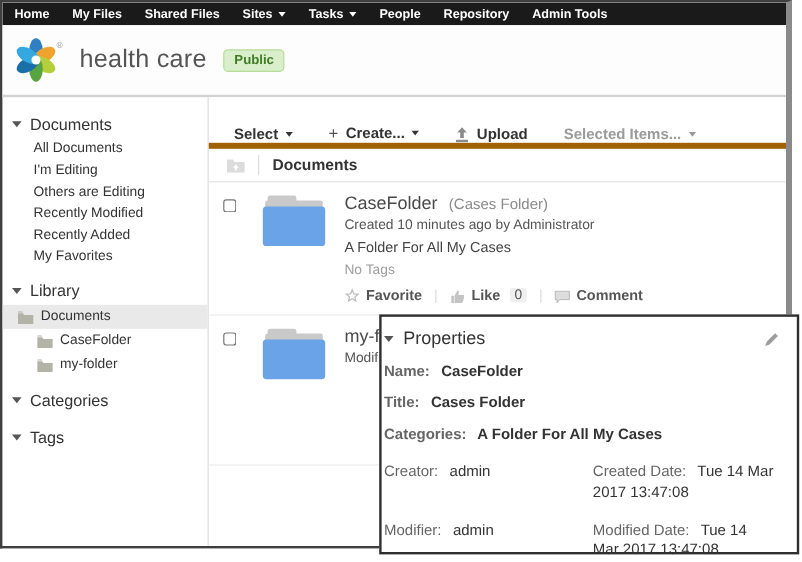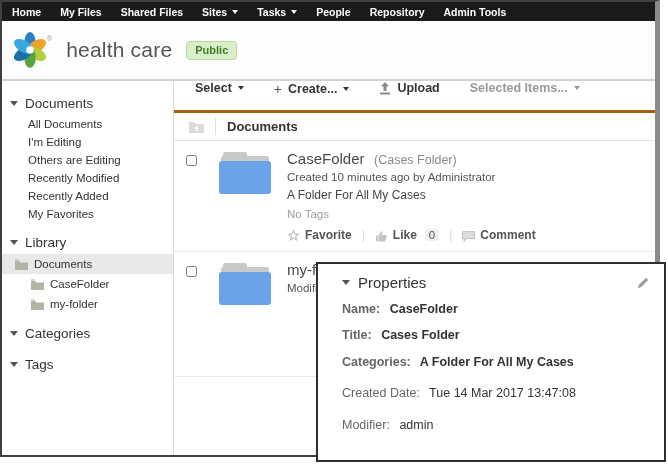--- a/index.html
+++ b/index.html
@@ -37,21 +37,21 @@
   .tree-root { display:flex; align-items:center; gap:6px; background:#e9e9e9;
                padding:4px 8px 4px 13px; font-size:11.5px; cursor:pointer; }
   .tree-child { display:flex; align-items:center; gap:6px; padding:4px 8px 4px 29px;
                 font-size:11.5px; cursor:pointer; }
   .cat-item { display:flex; align-items:center; gap:6px; padding:3px 8px 3px 6px;
               font-size:11px; cursor:pointer; }
   .side-sec { margin-bottom:7px; }
 
   
   .main { flex:1 1 auto; display:flex; flex-direction:column; min-width:0; background:#fff; }
-  .toolbar { height:32px; border-bottom:3px solid #a16207; display:flex; align-items:flex-start;
+  .toolbar { height:43px; border-bottom:5px solid #a16207; display:flex; align-items:flex-end;
              gap:30px; padding:0 21px; }
   .tbtn { display:flex; align-items:center; gap:6px; font-size:12.5px; font-weight:bold;
           color:#333; cursor:pointer; white-space:nowrap; }
   .tbtn.disabled { color:#9a9a9a; cursor:default; }
   .plus { font-size:14px; font-weight:normal; color:#555; }
   .breadcrumbbar { height:28px; border-bottom:1px solid #e4e4e4; display:flex;
                    align-items:center; gap:11px; padding:0 15px; }
   .vdiv { width:1px; height:17px; background:#ddd; }
   .crumb { font-size:13px; font-weight:bold; color:#333; cursor:pointer; }
 
@@ -71,21 +71,21 @@
   .factions { display:flex; align-items:center; gap:8px; margin-top:8px; font-size:12px;
               color:#555; font-weight:bold; }
   .factions .sep { color:#ddd; font-weight:normal; padding:0 2px; }
   .likecount { background:#efefef; border-radius:2px; padding:0 4px; font-size:11.5px;
                color:#555; font-weight:normal; cursor:pointer; }
   .action { display:flex; align-items:flex-end; gap:5px; cursor:pointer; }
   .row2 { min-height:125px; }
 
   
   .props { position:absolute; left:316px; top:262px; width:350px; height:200px;
-           background:#fff; border:2px solid #2e2e2e; padding:10px 14px 10px 24px; z-index:20; }
+           background:#fff; border:2px solid #2e2e2e; padding:10px 14px 10px 2px; z-index:20; }
   .props-head { display:flex; align-items:center; gap:8px; }
   .props-title { font-size:15px; color:#333; }
   .props-edit { margin-left:auto; cursor:pointer; }
   .prow { margin-top:10px; font-size:12.5px; line-height:1.3;font-weight:bold; }
   .plabel { color:#666; margin-right:6px; }
   .pvalue { color:#333; }
   .pgrid { display:flex; margin-top:15px; font-size:12.5px; line-height:1.35; }
   .pgrid .col-l { flex:0 0 174px; }
   .pgrid .col-r { flex:1 1 auto; padding-right:4px; }
 
@@ -325,25 +325,33 @@
     </div>
     <div class="prow">
       <span class="plabel">Title:</span>
       <span class="pvalue">Cases Folder</span>
     </div>
     <div class="prow">
       <span class="plabel">Categories:</span>
       <span class="pvalue">A Folder For All My Cases</span>
     </div>
     <div class="pgrid">
+      <div class="col-l">
+        <span class="plabel">Creator:</span>
+        <span class="pvalue">admin</span>
+      </div>
       <div class="col-r">
         <span class="plabel">Created Date:</span>
         <span class="pvalue">Tue 14 Mar 2017 13:47:08</span>
       </div>
     </div>
     <div class="pgrid">
       <div class="col-l">
         <span class="plabel">Modifier:</span>
         <span class="pvalue">admin</span>
       </div>
+      <div class="col-r">
+        <span class="plabel">Modified Date:</span>
+        <span class="pvalue">Tue 14 Mar 2017 13:47:08</span>
+      </div>
     </div>
   </div>
 </div>
 
 </body></html>

